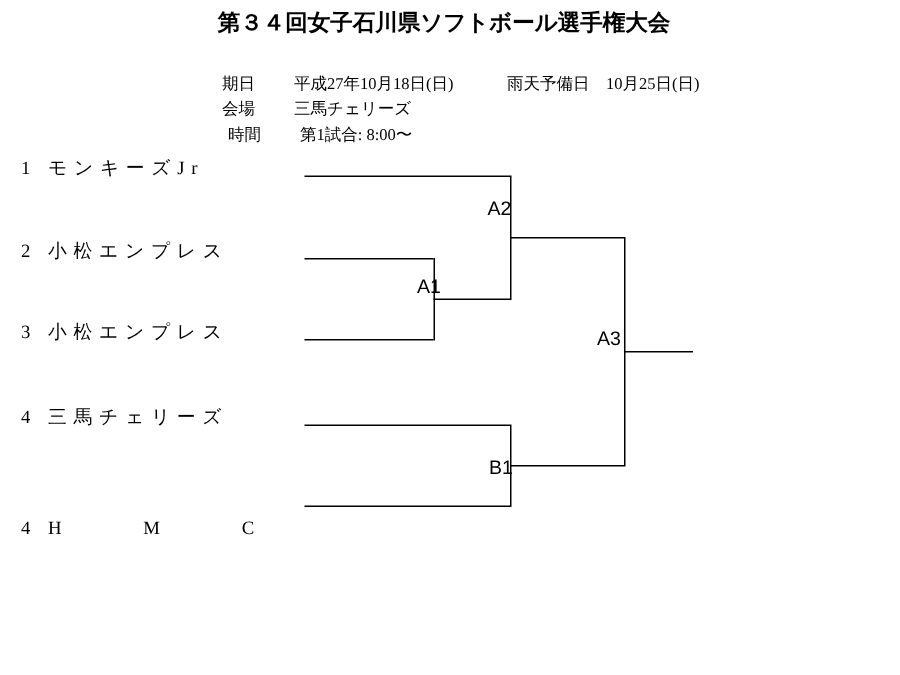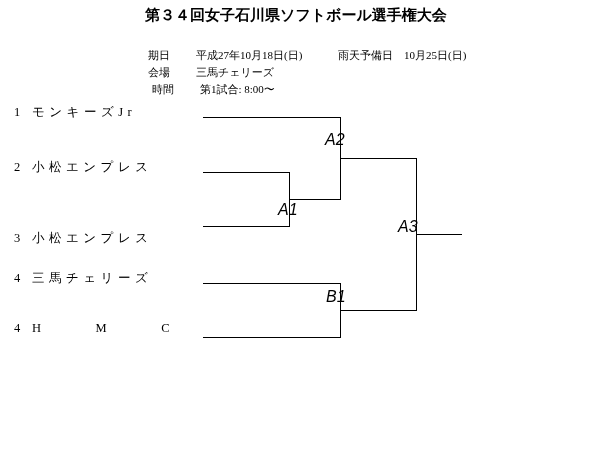--- a/index.html
+++ b/index.html
@@ -65,23 +65,22 @@
 
   .line {
     position: absolute;
     background: #000000;
   }
   .hline { height: 1px; }
   .vline { width: 1px; }
 
   .node {
     position: absolute;
-    font-size: 16px;
+    font-size: 13px;
     font-family: "Liberation Sans", sans-serif;
-    font-style: italic;
   }
 </style>
 </head>
 <body>
 
 <div id="title">第３４回女子石川県ソフトボール選手権大会</div>
 
 <div class="info-row" id="info1">
   <span class="info-label">期日</span><span class="info-a">平成27年10月18日(日)</span><span class="info-b">雨天予備日</span><span>10月25日(日)</span>
 </div>
@@ -91,42 +90,42 @@
 <div class="info-row" id="info3">
   <span class="info-label">時間</span><span class="info-a">第1試合: 8:00〜</span>
 </div>
 
 <div class="seed" style="top:104px; left:14px;">
   <span class="num">1</span><span class="nm">モンキーズJr</span>
 </div>
 <div class="seed" style="top:159px; left:14px;">
   <span class="num">2</span><span class="nm">小松エンプレス</span>
 </div>
-<div class="seed" style="top:230px; left:14px;">
+<div class="seed" style="top:213px; left:14px;">
   <span class="num">3</span><span class="nm">小松エンプレス</span>
 </div>
 <div class="seed" style="top:270px; left:14px;">
   <span class="num">4</span><span class="nm">三馬チェリーズ</span>
 </div>
-<div class="seed" style="top:320px; left:14px;">
+<div class="seed" style="top:344px; left:14px;">
   <span class="num">4</span><span class="nm wide">H　M　C</span>
 </div>
 
 <div class="line hline" style="top:172px; left:203px; width:86px;"></div>
 <div class="line hline" style="top:226px; left:203px; width:86px;"></div>
 <div class="line vline" style="top:172px; left:289px; height:55px;"></div>
-<div class="node" style="top:201px; left:278px;">A1</div>
+<div class="node" style="top:183px; left:278px;">A1</div>
 
 <div class="line hline" style="top:117px; left:203px; width:137px;"></div>
 <div class="line hline" style="top:199px; left:289px; width:51px;"></div>
 <div class="line vline" style="top:117px; left:340px; height:83px;"></div>
 <div class="node" style="top:131px; left:325px;">A2</div>
 
 <div class="line hline" style="top:283px; left:203px; width:137px;"></div>
 <div class="line hline" style="top:337px; left:203px; width:137px;"></div>
 <div class="line vline" style="top:283px; left:340px; height:55px;"></div>
-<div class="node" style="top:288px; left:326px;">B1</div>
+<div class="node" style="top:304px; left:326px;">B1</div>
 
 <div class="line hline" style="top:158px; left:340px; width:76px;"></div>
 <div class="line hline" style="top:310px; left:340px; width:76px;"></div>
 <div class="line vline" style="top:158px; left:416px; height:153px;"></div>
 <div class="line hline" style="top:234px; left:416px; width:46px;"></div>
 <div class="node" style="top:218px; left:398px;text-align:right;">A3</div>
 
 </body></html>

